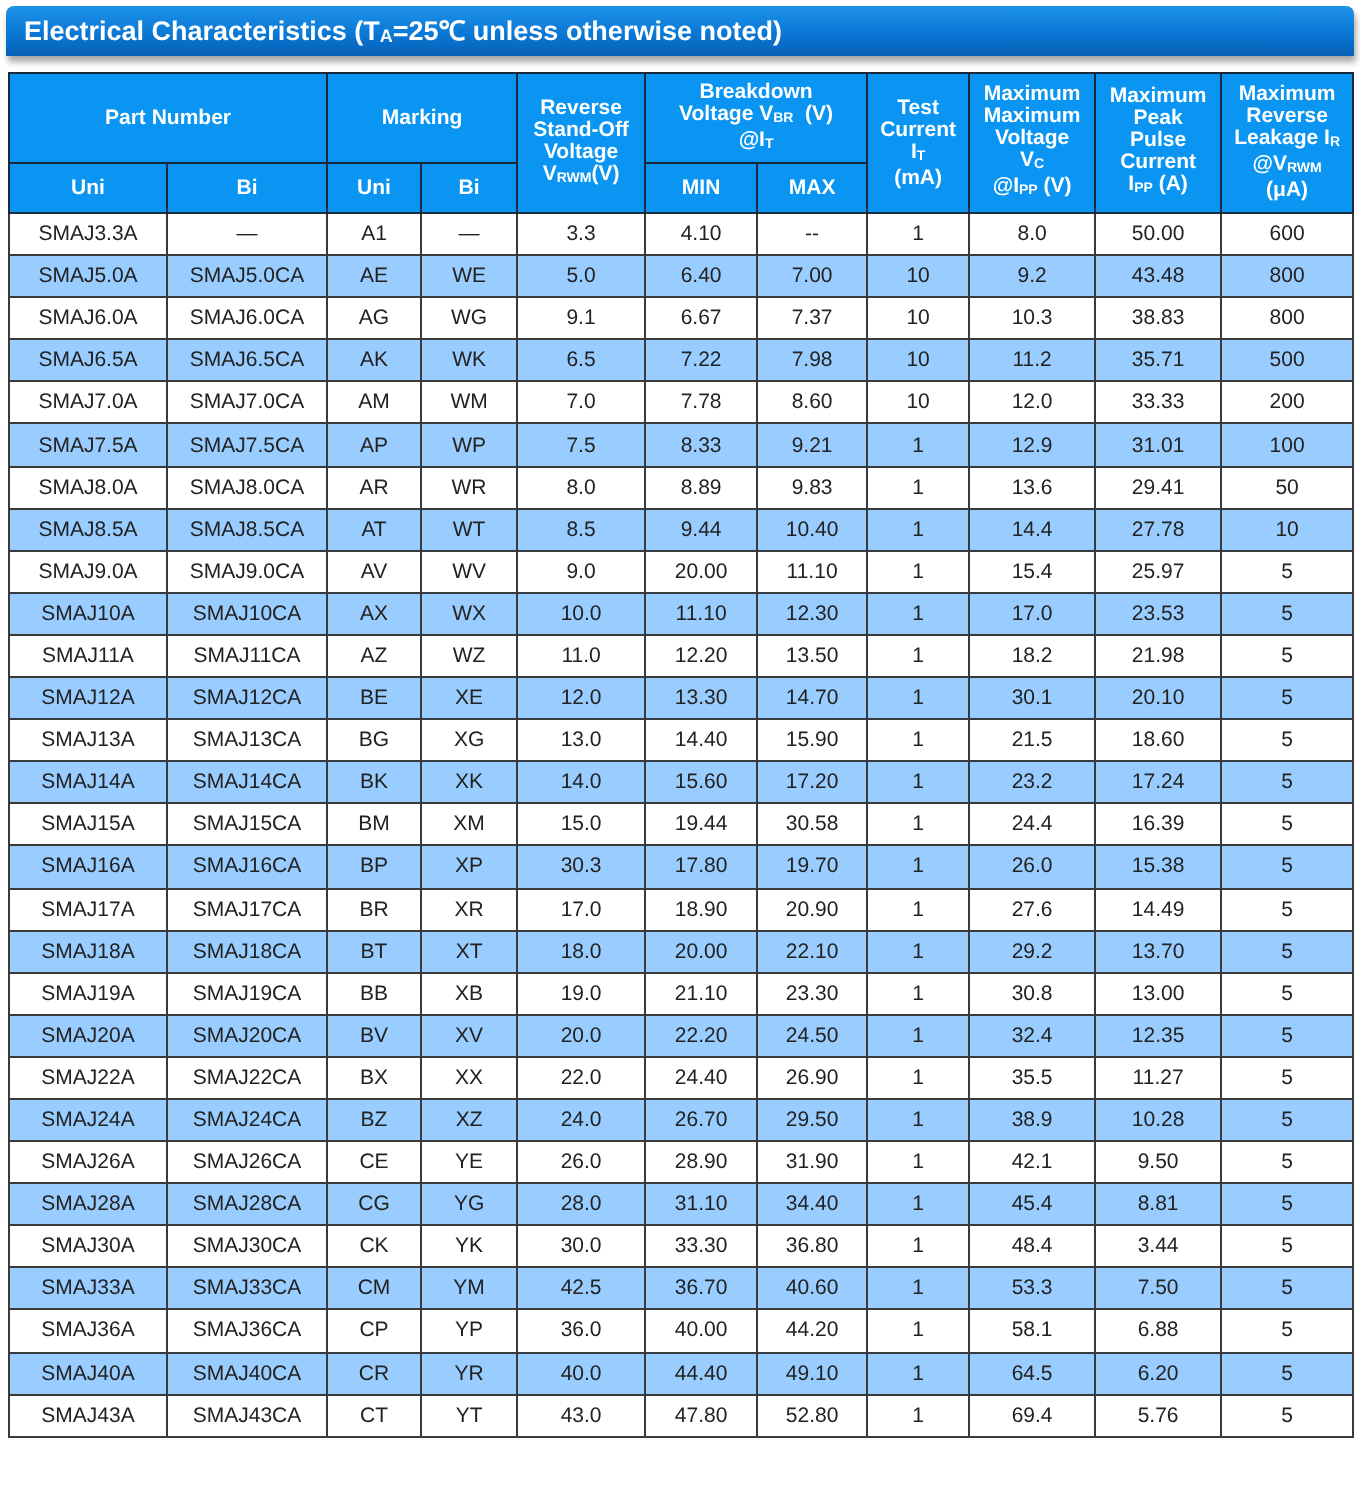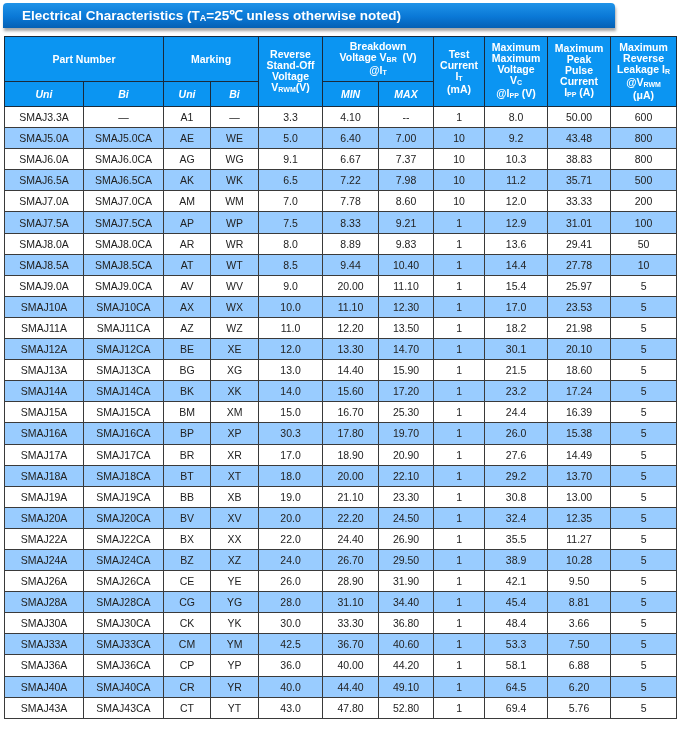--- a/index.html
+++ b/index.html
@@ -1,24 +1,24 @@
 <!DOCTYPE html>
 <html><head>
 <meta charset="utf-8">
 <style>
   html, body { margin: 0; padding: 0; background: #ffffff; }
   body { width: 680px; height: 747px; position: relative; overflow: hidden;
          font-family: "Liberation Sans", sans-serif; }
   .title-bar {
-    position: absolute; left: 3px; top: 3px; width: 612px; height: 25px;
+    position: absolute; left: 3px; top: 3px; width: 674px; height: 25px;
     background: linear-gradient(to bottom, #1f93e8 0%, #0a78d6 55%, #0660b4 100%);
     border-radius: 4px 4px 0 0;
     box-shadow: 1px 3px 3px rgba(0,0,0,0.35);
     color: #ffffff; font-weight: bold; font-size: 13.5px;
-    line-height: 25px; padding-left: 19px; box-sizing: border-box;
+    line-height: 25px; padding-left: 9px; box-sizing: border-box;
     white-space: nowrap;
   }
   .title-bar sub { font-size: 9px; vertical-align: -1px; }
   table.spec {
     position: absolute; left: 4px; top: 36px;
     width: 672px; border-collapse: collapse; table-layout: fixed;
     font-size: 10.5px; color: #222;
   }
   table.spec th {
     background: #0b95f2; color: #ffffff; font-weight: bold;
@@ -26,21 +26,21 @@
     font-size: 10.5px; line-height: 11px; padding: 0;
   }
   table.spec th sub { font-size: 7px; vertical-align: -1px; }
   table.spec td {
     border: 1px solid #3a3a3a; text-align: center; height: 20.1px; padding: 0;
     font-size: 10.5px;
   }
   table.spec tr.odd td { background: #ffffff; }
   table.spec tr.even td { background: #99ccff; }
   .h1row th { height: 44px; }
-  .h2row th { height: 24px; font-style: italic; }
+  .h2row th { height: 24px; }
 </style>
 </head>
 <body>
 
 <div class="title-bar"><span>Electrical Characteristics (T</span><sub>A</sub><span>=25℃  unless otherwise noted)</span></div>
 
 <table class="spec">
   <colgroup>
     <col style="width:79px">
       <col style="width:80px">
@@ -268,22 +268,22 @@
         <td>23.2</td>
         <td>17.24</td>
         <td>5</td>
       </tr>
       <tr class="odd">
         <td>SMAJ15A</td>
         <td>SMAJ15CA</td>
         <td>BM</td>
         <td>XM</td>
         <td>15.0</td>
-        <td>16.70</td>
-        <td>25.30</td>
+        <td>19.44</td>
+        <td>30.58</td>
         <td>1</td>
         <td>24.4</td>
         <td>16.39</td>
         <td>5</td>
       </tr>
       <tr class="even">
         <td>SMAJ16A</td>
         <td>SMAJ16CA</td>
         <td>BP</td>
         <td>XP</td>
@@ -402,21 +402,21 @@
       <tr class="odd">
         <td>SMAJ30A</td>
         <td>SMAJ30CA</td>
         <td>CK</td>
         <td>YK</td>
         <td>30.0</td>
         <td>33.30</td>
         <td>36.80</td>
         <td>1</td>
         <td>48.4</td>
-        <td>3.66</td>
+        <td>3.44</td>
         <td>5</td>
       </tr>
       <tr class="even">
         <td>SMAJ33A</td>
         <td>SMAJ33CA</td>
         <td>CM</td>
         <td>YM</td>
         <td>42.5</td>
         <td>36.70</td>
         <td>40.60</td>

